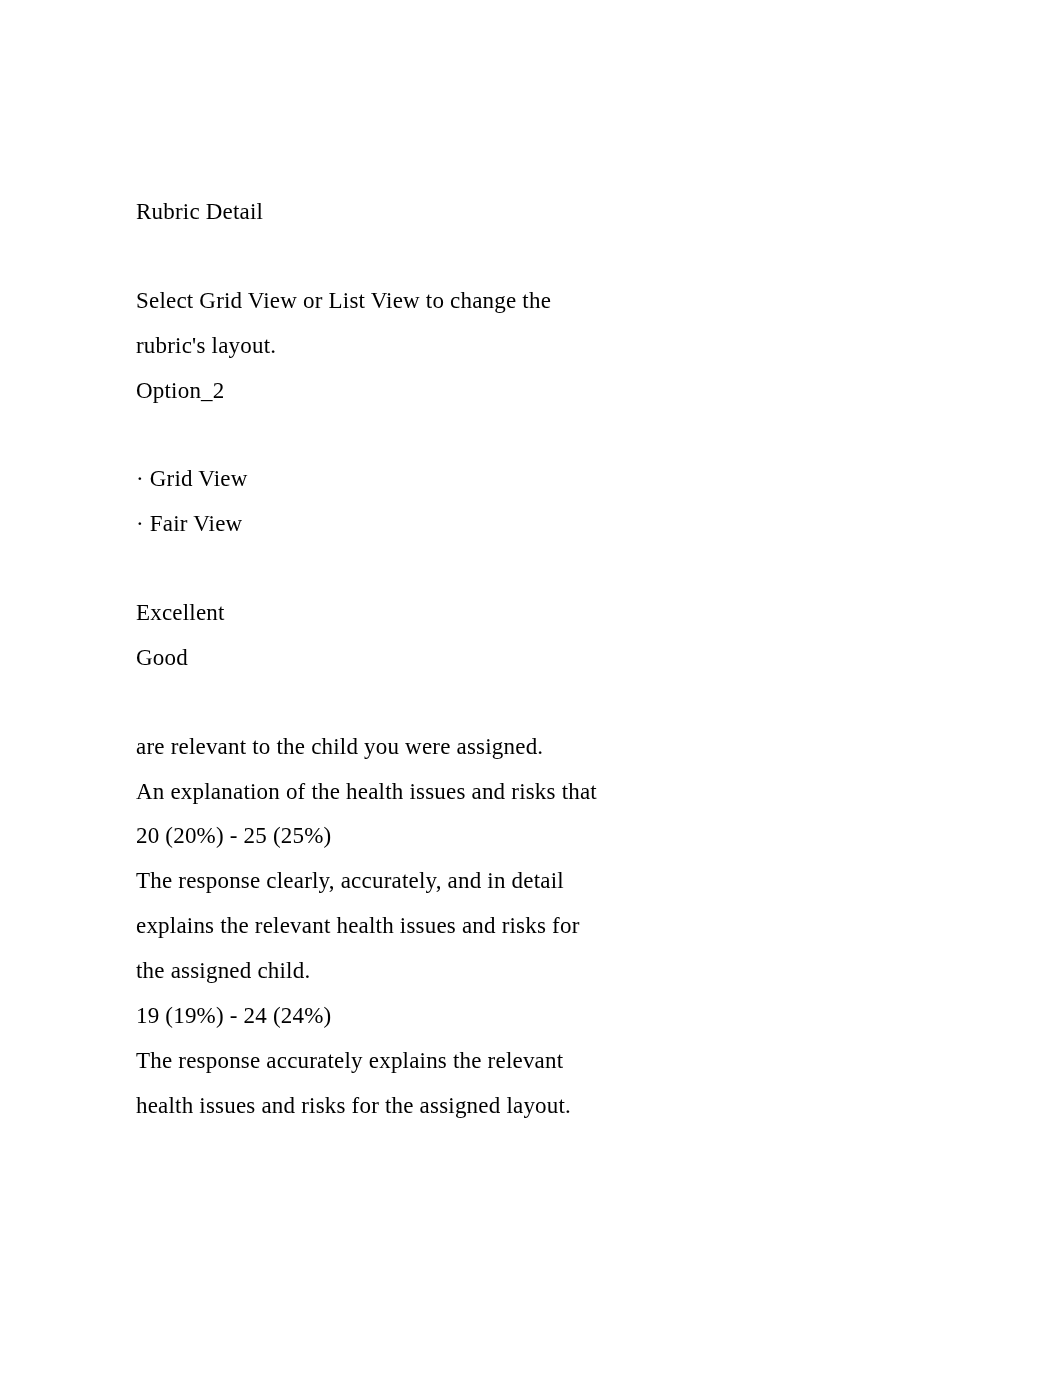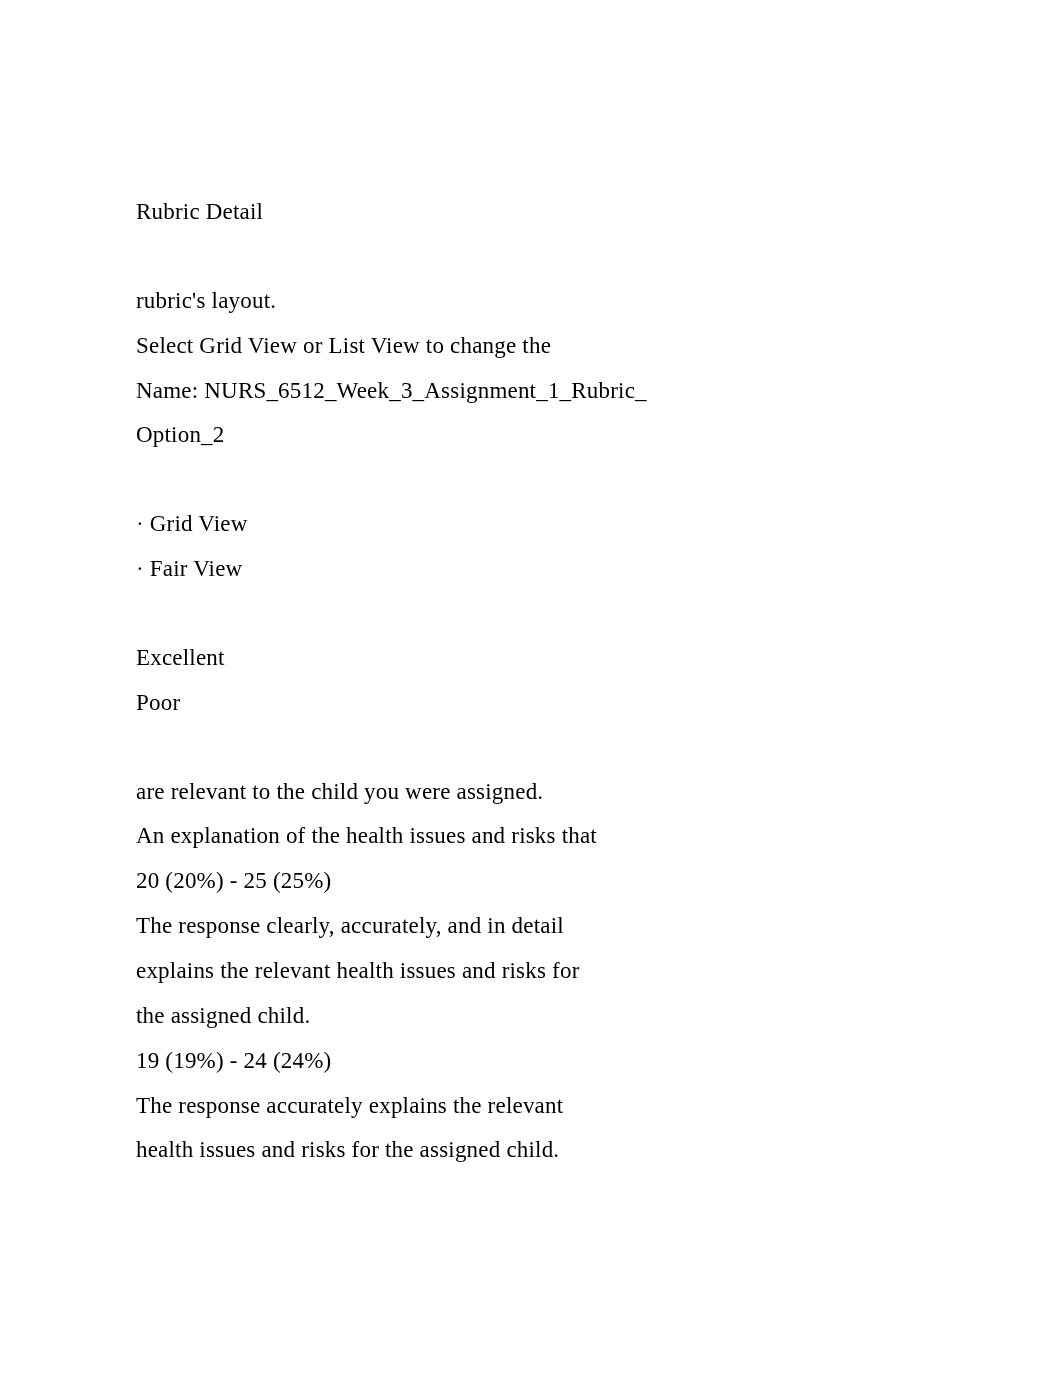--- a/index.html
+++ b/index.html
@@ -34,41 +34,40 @@
 </head>
 <body>
 
 <div class="page">
 
   <div class="block">
     <div class="line">Rubric Detail</div>
   </div>
 
   <div class="block">
+    <div class="line">Select Grid View or List View to change the</div>
     <div class="line">rubric's layout.</div>
-    <div class="line">Select Grid View or List View to change the</div>
-    <div class="line">Name: NURS_6512_Week_3_Assignment_1_Rubric_</div>
     <div class="line">Option_2</div>
   </div>
 
   <div class="block">
     <div class="line">· Grid View</div>
     <div class="line">· Fair View</div>
   </div>
 
   <div class="block">
     <div class="line">Excellent</div>
-    <div class="line">Poor</div>
+    <div class="line">Good</div>
   </div>
 
   <div class="block">
     <div class="line">are relevant to the child you were assigned.</div>
     <div class="line">An explanation of the health issues and risks that</div>
     <div class="line">20 (20%) - 25 (25%)</div>
     <div class="line">The response clearly, accurately, and in detail</div>
     <div class="line">explains the relevant health issues and risks for</div>
     <div class="line">the assigned child.</div>
     <div class="line">19 (19%) - 24 (24%)</div>
     <div class="line">The response accurately explains the relevant</div>
-    <div class="line">health issues and risks for the assigned child.</div>
+    <div class="line">health issues and risks for the assigned layout.</div>
   </div>
 
 </div>
 
 </body></html>

